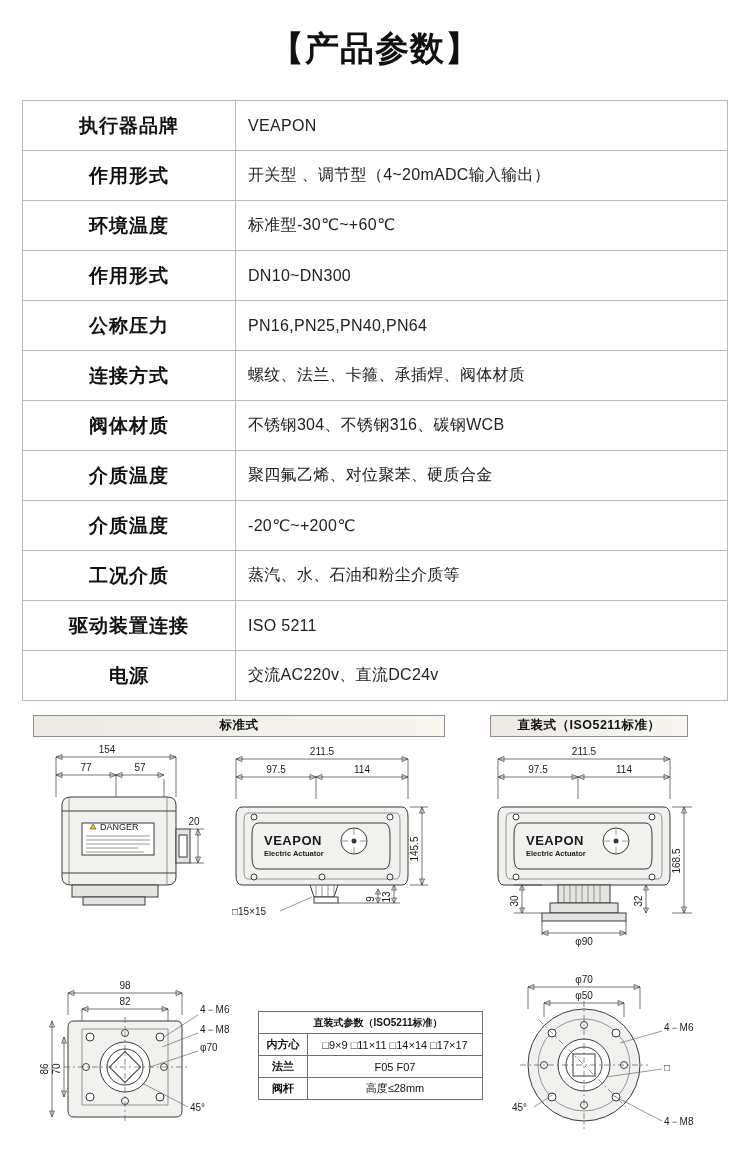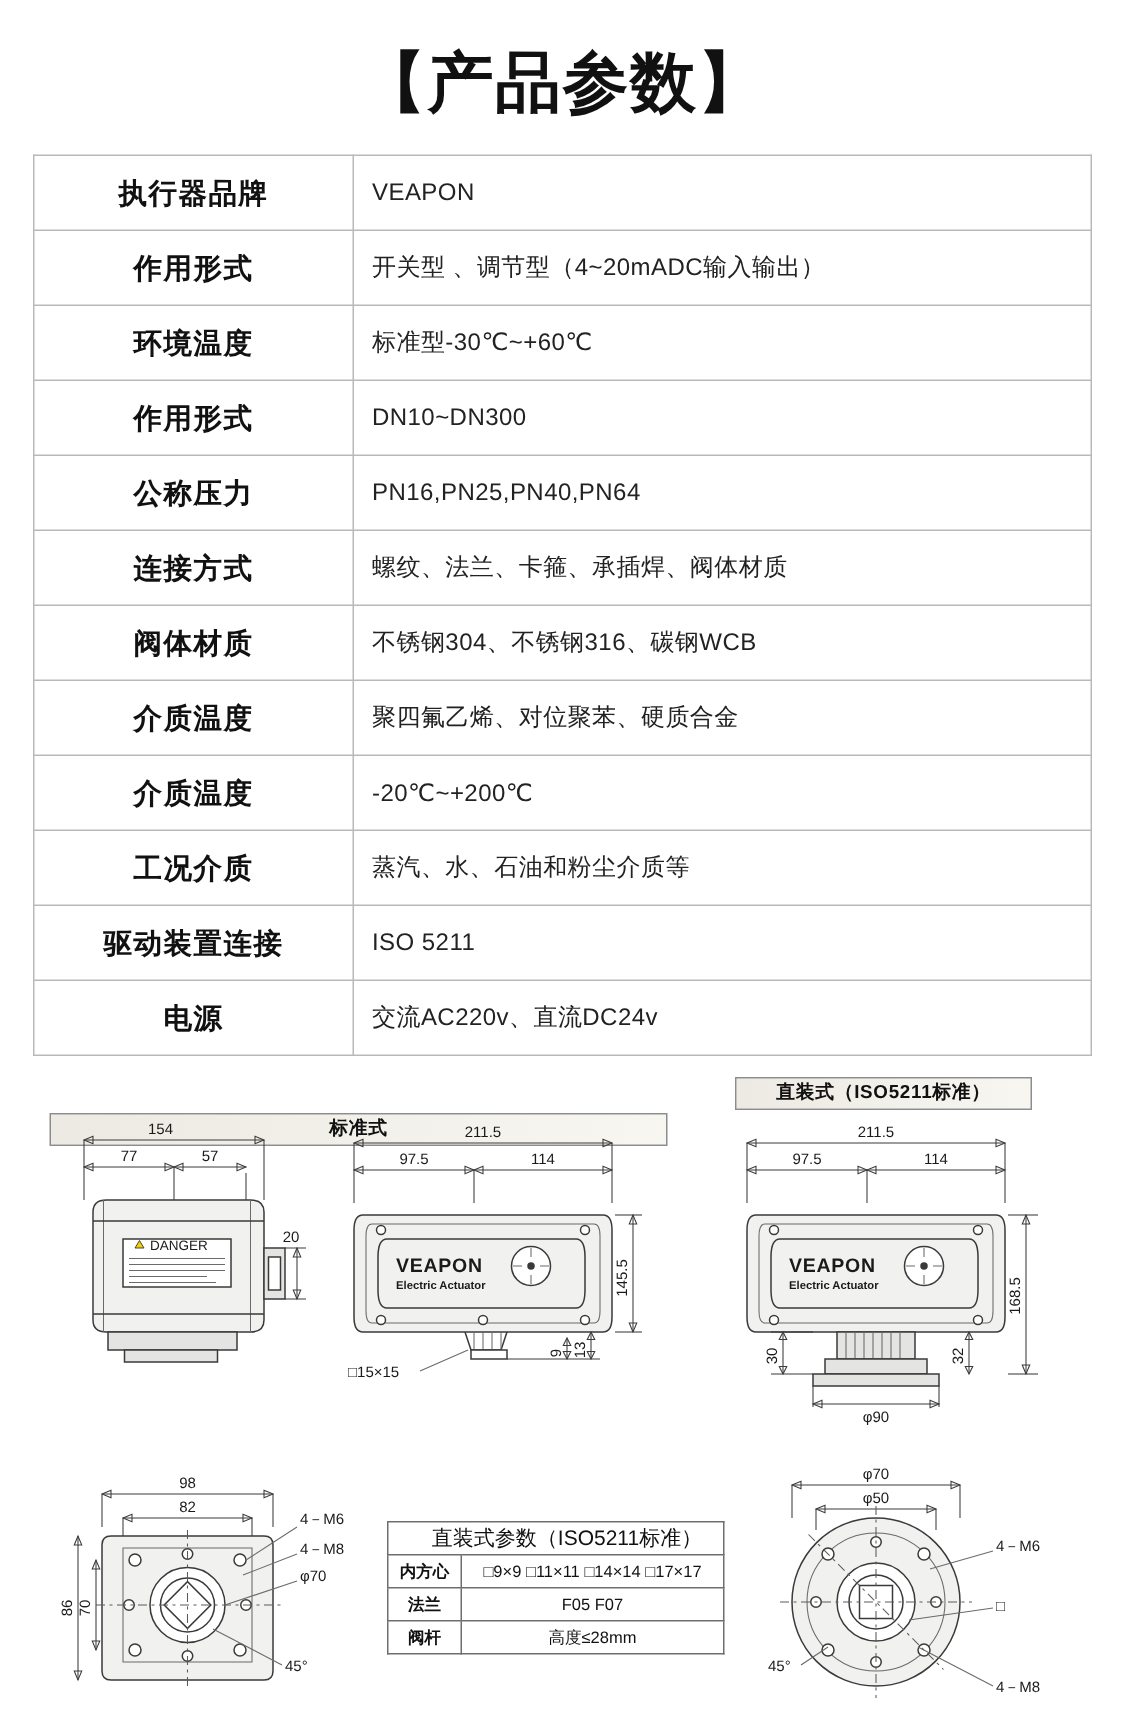--- a/index.html
+++ b/index.html
@@ -10,30 +10,30 @@
   body {
     width: 750px;
     height: 1152px;
     font-family: "Liberation Sans", "DejaVu Sans", sans-serif;
     color: #1a1a1a;
     position: relative;
     overflow: hidden;
   }
   .page-title {
     text-align: center;
-    font-size: 44px;
+    font-size: 34px;
     font-weight: bold;
     letter-spacing: 1px;
     padding-top: 26px;
     padding-bottom: 18px;
     color: #111;
   }
   .spec-table {
     width: 706px;
-    margin: 0 auto;
+    margin: 10px auto;
     border-collapse: collapse;
     table-layout: fixed;
   }
   .spec-table td {
     border: 1px solid #b9b9b9;
     height: 47px;
     font-size: 17px;
     vertical-align: middle;
   }
   .spec-table td.k {
@@ -95,21 +95,21 @@
     background: #fff;
   }
   .iso-table td, .iso-table th {
     border: 1px solid #6e6e6e;
     font-size: 11px;
     text-align: center;
     height: 19px;
     font-weight: normal;
     color: #111;
   }
-  .iso-table th { font-weight: normal; font-size: 14px; padding-left: 16px; }
+  .iso-table th { font-weight: bold; font-size: 10px; padding-left: 16px; }
   .iso-table td.lbl { width: 46px; font-weight: bold; }
 </style>
 </head>
 <body>
 
 <div class="page-title">【产品参数】</div>
 
 <table class="spec-table">
   <tbody>
     <tr>
@@ -158,21 +158,21 @@
     </tr>
     <tr>
       <td class="k">电源</td>
       <td class="v">交流AC220v、直流DC24v</td>
     </tr>
   </tbody>
 </table>
 
 <div class="draw-area">
 
-  <div class="caption-bar" style="left:33px; top:0px; width:410px;margin-top:24px;">标准式</div>
+  <div class="caption-bar" style="left:33px; top:0px; width:410px;">标准式</div>
   <div class="caption-bar" style="left:490px; top:0px; width:196px;">直装式（ISO5211标准）</div>
 
   <div class="panel" style="left:28px; top:22px;">
     <svg width="190" height="195" viewBox="0 0 190 195">
 
       <line class="dim" x1="28" y1="20" x2="148" y2="20"></line>
       <path class="dim" d="M28 20 l6 -2.5 v5 z" fill="#3a3a3a"></path>
       <path class="dim" d="M148 20 l-6 -2.5 v5 z" fill="#3a3a3a"></path>
       <text class="t" x="79" y="16" text-anchor="middle">154</text>
       <line class="dim" x1="28" y1="20" x2="28" y2="60"></line>

